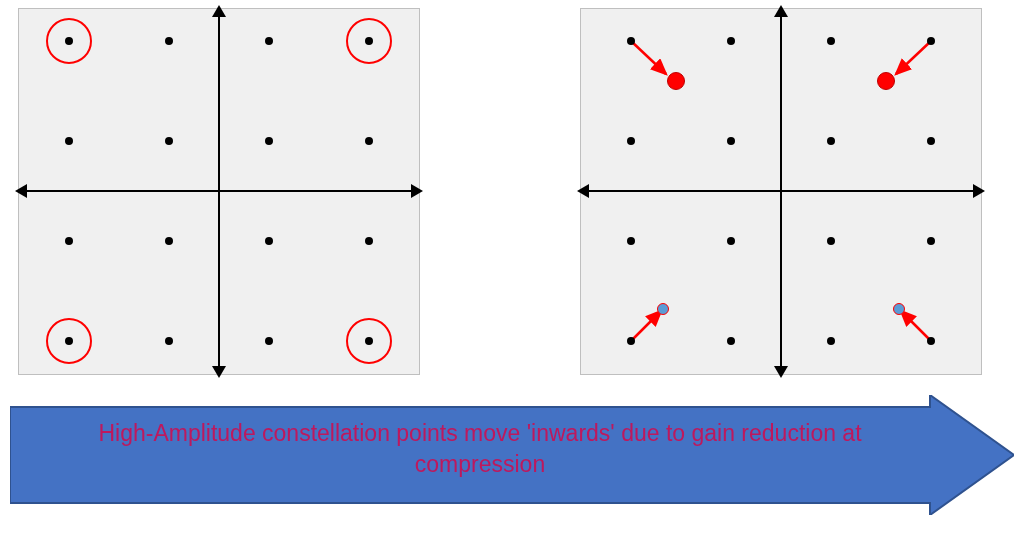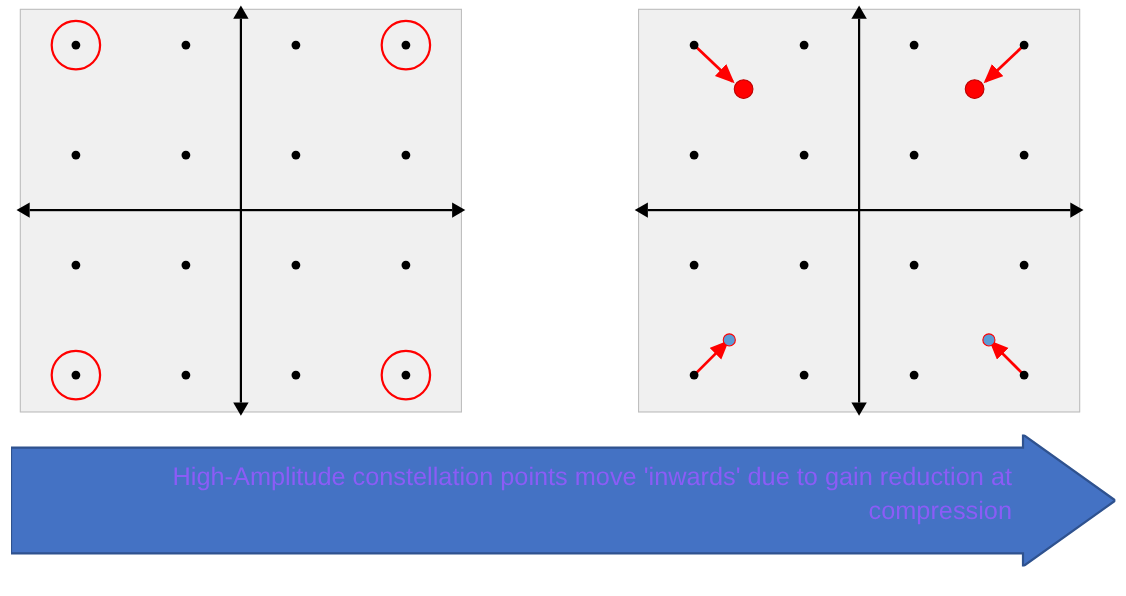--- a/index.html
+++ b/index.html
@@ -22,22 +22,22 @@
     left: 10px;
     top: 395px;
     width: 1004px;
     height: 120px;
   }
   .banner-text {
     position: absolute;
     left: 40px;
     top: 418px;
     width: 880px;
-    text-align: right;
-    color: #8b5cf6;
+    text-align: center;
+    color: #be185d;
     font-size: 23px;
     line-height: 1.35;
     font-weight: 400;
   }
   
   .panel {
     position: absolute;
     width: 400px;
     height: 365px;
     background: #f0f0f0;

